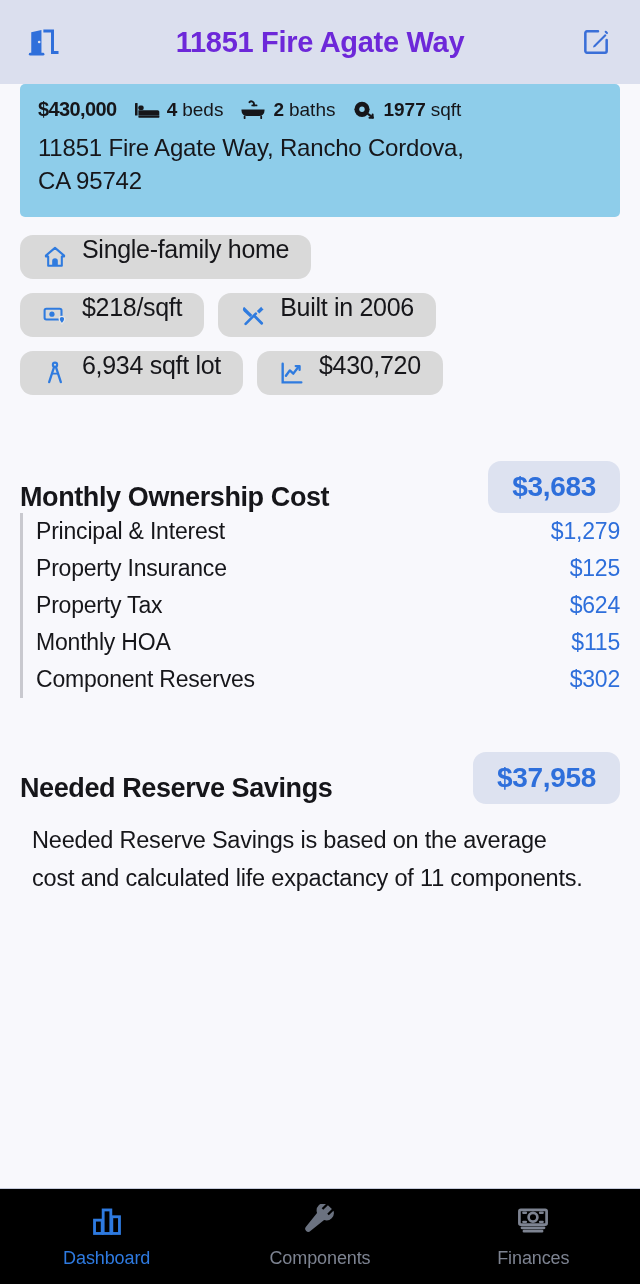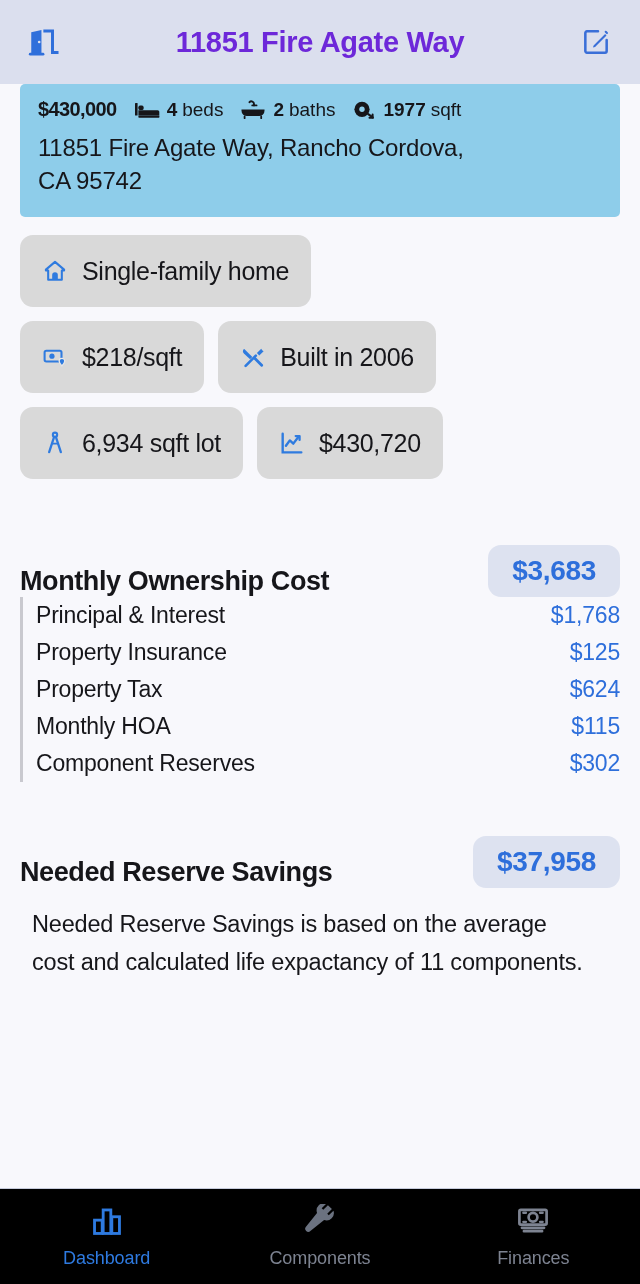--- a/index.html
+++ b/index.html
@@ -84,23 +84,22 @@
   
   .chips {
     margin: 18px 20px 0 20px;
     display: flex;
     flex-wrap: wrap;
     gap: 14px;
   }
   .chip {
     background: #d9d9d9;
     border-radius: 13px;
-    height: 72px;
+    height: 44px;
     display: inline-flex;
-    align-items: center;
     padding: 0 22px;
     font-size: 25px;
     color: #16161a;
     letter-spacing: -0.3px;
   }
   .chip .chip-ico {
     display: flex;
     align-items: center;
     margin-right: 14px;
   }
@@ -320,21 +319,21 @@
 
 <div class="section mt-ownership">
   <div class="section-head">
     <div class="section-title">Monthly Ownership Cost</div>
     <div class="badge">$3,683</div>
   </div>
 
   <div class="breakdown">
     <div class="row">
       <span>Principal &amp; Interest</span>
-      <span class="val">$1,768</span>
+      <span class="val">$1,279</span>
     </div>
     <div class="row">
       <span>Property Insurance</span>
       <span class="val">$125</span>
     </div>
     <div class="row">
       <span>Property Tax</span>
       <span class="val">$624</span>
     </div>
     <div class="row">

